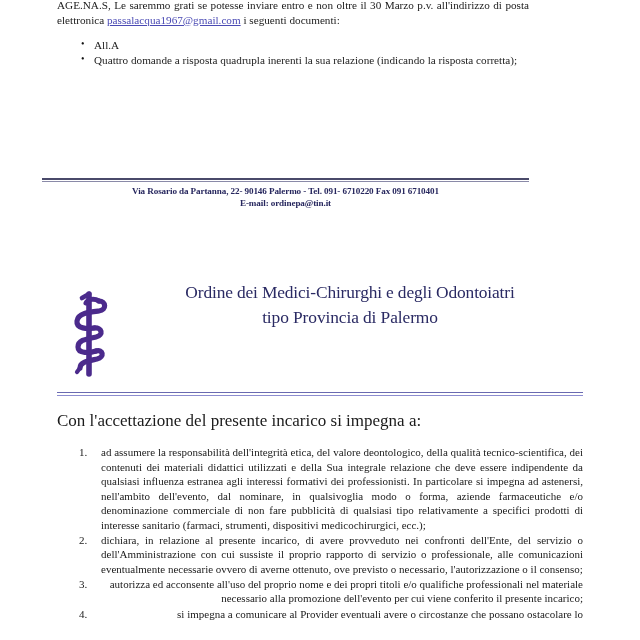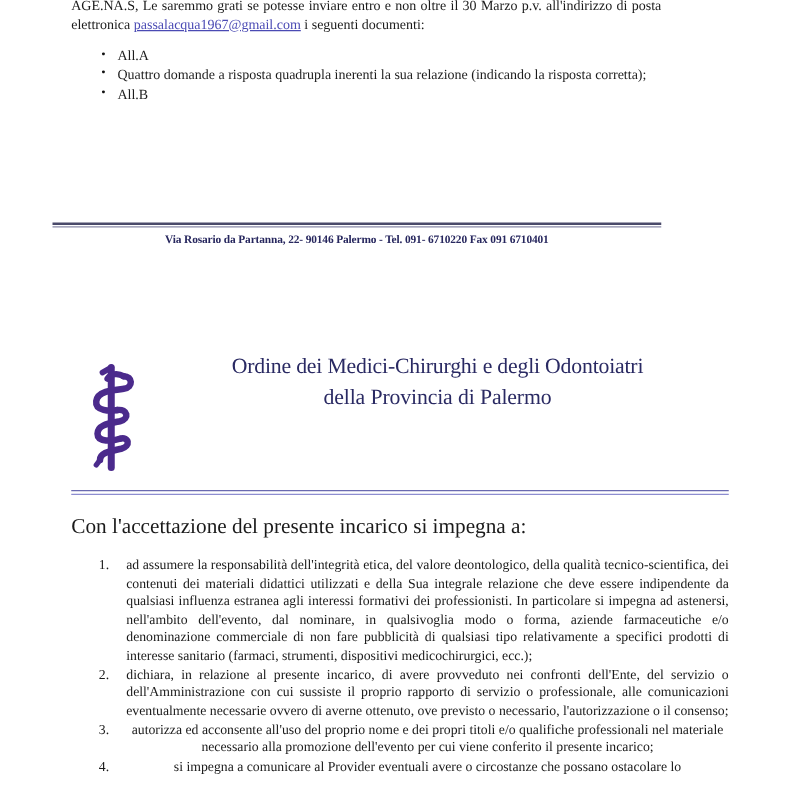--- a/index.html
+++ b/index.html
@@ -165,41 +165,41 @@
   }
   ol.commitments > li::before {
     content: counter(citem) ".";
     position: absolute;
     left: -22px;
     top: 0;
     width: 16px;
     text-align: left;
     font-size: 11px;
   }
-  ol.commitments > li.nojust { text-align: center; }
+  ol.commitments > li.nojust { text-align: right; }
 </style>
 </head>
 <body>
 
 <div class="page-scroll">
 
   <section class="page1">
 
     <p class="body-text first-line"><span>AGE.NA.S, Le saremmo grati se potesse inviare entro e non oltre il 30 Marzo p.v. all'indirizzo di</span> <span>posta elettronica</span> <span class="maillink">passalacqua1967@gmail.com</span> <span>i seguenti documenti:</span></p>
 
     <ul class="doc-bullets">
       <li>All.A</li>
       <li>Quattro domande a risposta quadrupla inerenti la sua relazione (indicando la risposta corretta);</li>
-      <li>All.B</li>
     </ul>
 
     <div class="footer-block">
       <div class="rule-double-gray"></div>
       <div class="footer-text">
         <div>Via Rosario da Partanna, 22- 90146 Palermo -  Tel. 091- 6710220 Fax 091 6710401</div>
+        <div>E-mail: ordinepa@tin.it</div>
       </div>
     </div>
   </section>
 
   <section class="page2">
 
     <div class="letterhead">
       <div class="logo-wrap">
         <svg width="44" height="92" viewBox="0 0 44 92" aria-hidden="true">
           <g fill="none" stroke="#4b2a8c" stroke-width="5.2" stroke-linecap="round" stroke-linejoin="round">
@@ -213,21 +213,21 @@
             <path d="M31 13 C 26 10, 20 11, 18 15" stroke-width="5.0"></path>
 
             <path d="M12 80 L 9 84" stroke-width="4.2"></path>
             <path d="M21 6 L 14 10" stroke-width="4.6"></path>
           </g>
           <circle cx="18.5" cy="15" r="2.2" fill="#4b2a8c"></circle>
         </svg>
       </div>
       <div class="lh-title">
         <div class="ln ln1">Ordine dei Medici-Chirurghi e degli Odontoiatri</div>
-        <div class="ln ln2">della Provincia di Palermo</div>
+        <div class="ln ln2">tipo Provincia di Palermo</div>
       </div>
     </div>
 
     <div class="rule-double-purple"></div>
 
     <p class="intro-line">Con l'accettazione del presente incarico si impegna a:</p>
 
     <ol class="commitments">
       <li>ad assumere la responsabilità dell'integrità etica, del valore deontologico, della qualità tecnico-scientifica, dei contenuti dei materiali didattici utilizzati e della Sua integrale relazione che deve essere indipendente da qualsiasi influenza estranea agli interessi formativi dei professionisti. In particolare si impegna ad astenersi, nell'ambito dell'evento, dal nominare, in qualsivoglia modo o forma, aziende farmaceutiche e/o denominazione commerciale di non fare pubblicità di qualsiasi tipo relativamente a specifici prodotti di interesse sanitario (farmaci, strumenti, dispositivi medicochirurgici, ecc.);</li>
       <li>dichiara, in relazione al presente incarico, di avere provveduto nei confronti dell'Ente, del servizio o dell'Amministrazione con cui sussiste il proprio rapporto di servizio o professionale, alle comunicazioni eventualmente necessarie ovvero di averne ottenuto, ove previsto o necessario, l'autorizzazione o il consenso;</li>

